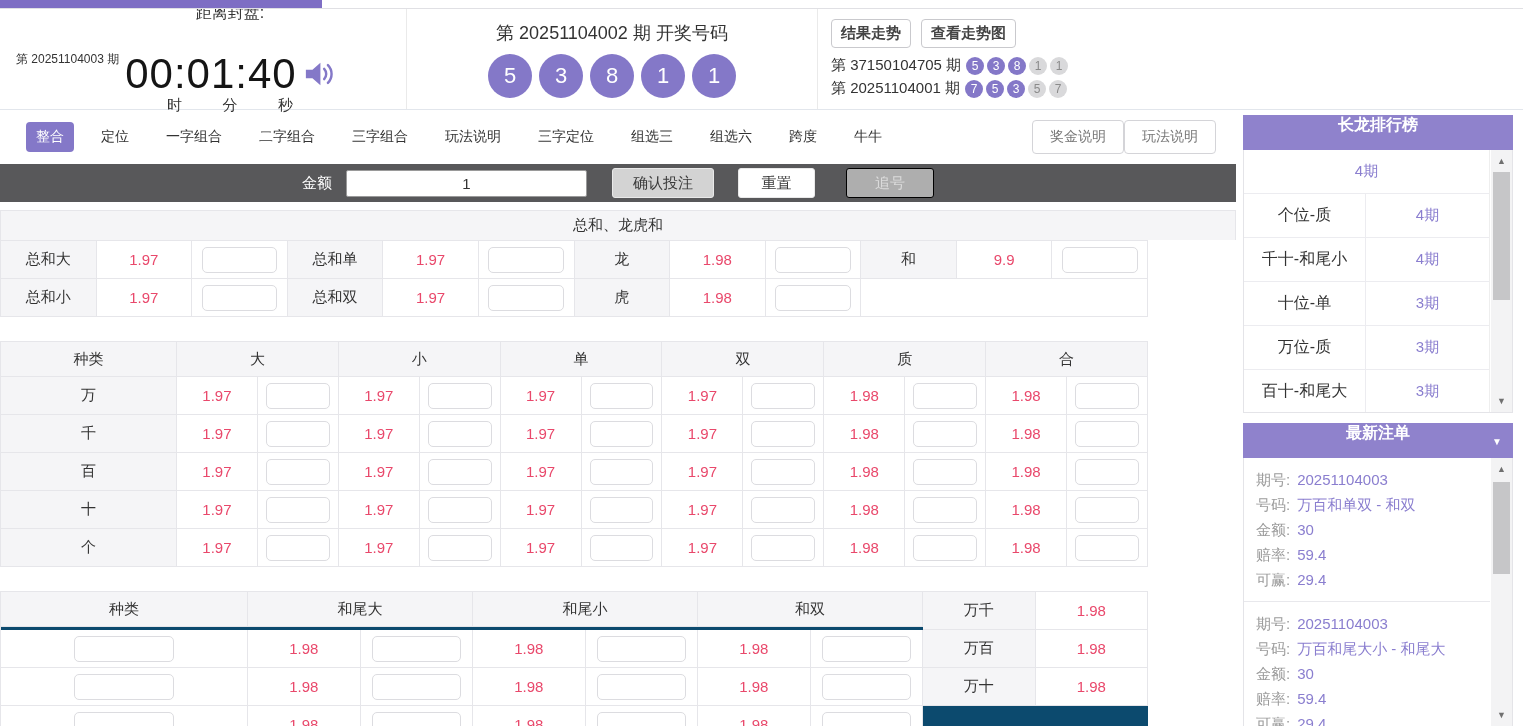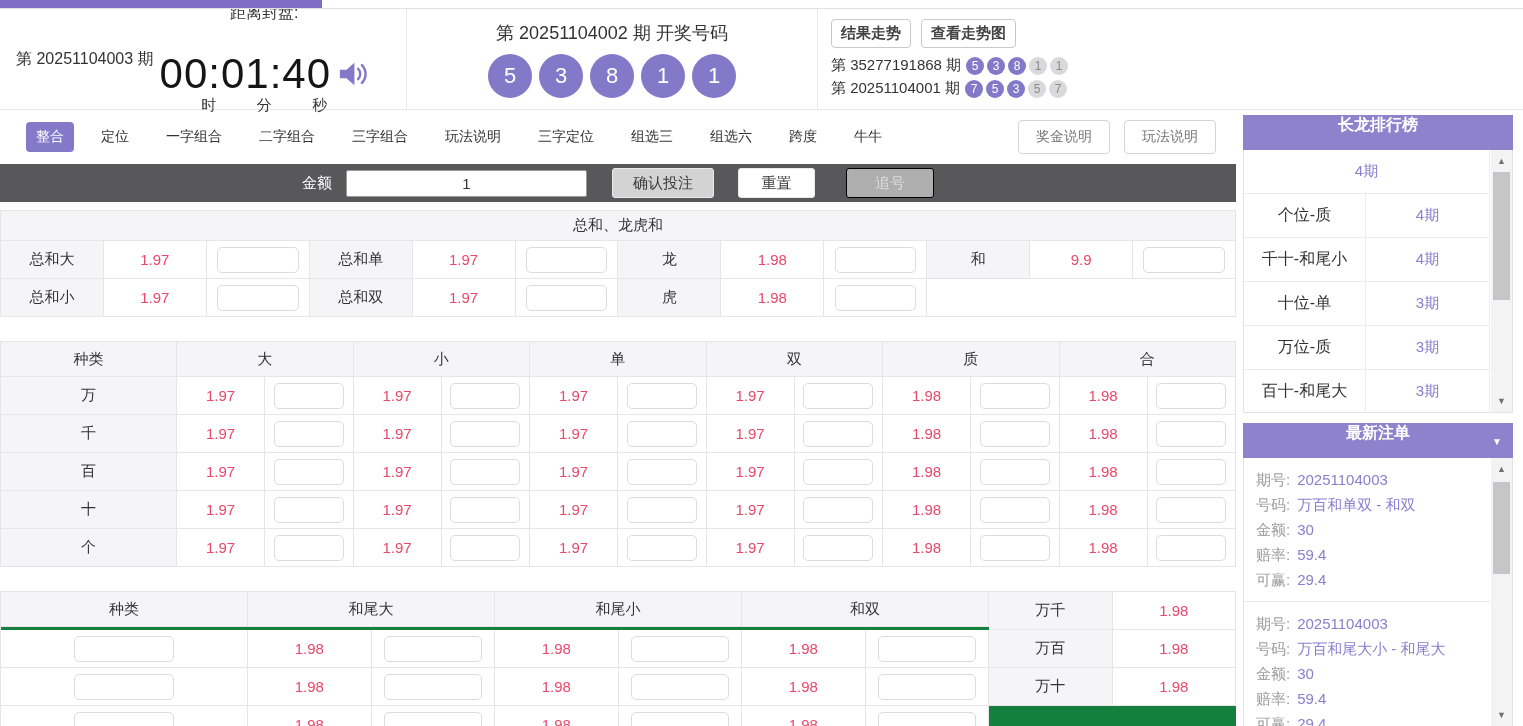--- a/index.html
+++ b/index.html
@@ -15,21 +15,21 @@
   *{box-sizing:border-box;margin:0;padding:0;font-family:"Liberation Sans","DejaVu Sans",sans-serif;}
   body{width:1523px;height:726px;overflow:hidden;background:#fff;position:relative;}
 
   
   .strip{height:9px;border-bottom:1px solid #e0e0e4;position:relative;}
   .strip .strip-active{position:absolute;left:0;top:0;width:322px;height:8px;background:var(--purple-strip);}
 
   
   .hdr{height:101px;display:flex;border-bottom:1px solid #e2e6ec;}
   .hdr-left{width:407px;display:flex;align-items:center;border-right:1px solid #eaeaea;padding-left:16px;}
-  .hdr-period{font-size:16px;color:#333;white-space:nowrap;}
+  .hdr-period{font-size:12px;color:#333;white-space:nowrap;}
   .cd{margin-left:6px;display:flex;flex-direction:column;align-items:center;}
   .cd-label{font-size:16px;color:#333;margin-bottom:0;}
   .cd-mid{display:flex;margin-top:28px;}
   .cd-time{font-size:42px;color:#151515;letter-spacing:1px;line-height:1.05;}
   .cd-speaker{margin-left:6px;display:flex;align-items:center;}
   .cd-units{width:170px;display:flex;justify-content:space-between;padding:0 22px;font-size:15px;color:#333;}
   .hdr-center{width:411px;border-right:1px solid #eaeaea;display:flex;flex-direction:column;align-items:center;justify-content:center;}
   .draw-title{font-size:18px;color:#333;margin-bottom:9px;}
   .balls{display:flex;gap:7px;}
   .ball{width:44px;height:44px;border-radius:50%;background:var(--purple);color:#fff;font-size:22px;display:flex;align-items:center;justify-content:center;}
@@ -45,35 +45,35 @@
   
   .page-row{display:flex;}
   .main-col{width:1236px;}
   .sidebar{width:270px;margin-left:7px;margin-top:5px;}
 
   
   .tabbar{height:53px;display:flex;align-items:center;padding-left:26px;position:relative;}
   .tabs{display:flex;gap:17px;align-items:center;}
   .tab{font-size:14px;color:#333;padding:6px 10px;cursor:pointer;border-radius:4px;white-space:nowrap;}
   .tab.active{background:var(--purple);color:#fff;}
-  .help-btns{position:absolute;right:20px;top:50%;transform:translateY(-50%);display:flex;gap:14px;}
+  .help-btns{position:absolute;right:20px;top:50%;transform:translateY(-50%);display:flex;}
   .help-btn{border:1px solid #d4d4d8;border-radius:4px;background:#fff;color:#777;font-size:14px;padding:7px 17px;cursor:pointer;}
 
   
   .betbar{height:38px;background:var(--dark);display:flex;align-items:center;justify-content:center;gap:0;margin-top:1px;}
   .amount-label{color:#fff;font-size:15px;margin-right:14px;}
   .amount-input{width:241px;height:27px;border:1px solid #9a9a9a;border-radius:2px;text-align:center;font-size:15px;color:#333;outline:none;}
   .bb-btn{height:30px;border-radius:3px;font-size:15px;cursor:pointer;}
   .btn-confirm{width:102px;margin-left:25px;background:#d3d3d3;color:#3a3a3a;border:1px solid #e9e9e9;}
   .btn-reset{width:77px;margin-left:24px;background:#fff;color:#3a3a3a;border:1px solid #e9e9e9;}
   .btn-chase{width:88px;margin-left:31px;background:#aeaeae;color:#dcdcdc;border:1px solid #000000;}
 
   
   .sec-title{width:1236px;height:30px;margin-top:8px;background:var(--cellbg);border:1px solid var(--bd);border-bottom:none;display:flex;align-items:center;justify-content:center;font-size:15px;color:#333;}
-  .odds-table{display:grid;width:1236px;border-top:1px solid var(--bd);border-left:1px solid var(--bd);background:#15803d;}
+  .odds-table{display:grid;width:1148px;border-top:1px solid var(--bd);border-left:1px solid var(--bd);background:#0c4a6e;}
   .c{border-right:1px solid var(--bd);border-bottom:1px solid var(--bd);height:38px;display:flex;align-items:center;justify-content:center;font-size:15px;color:#333;background:#fff;}
   .c.head{height:35px;background:var(--cellbg);}
   .c.lab{background:var(--cellbg);}
   .c.odds{color:var(--red);}
   .c.empty{background:#fff;}
   .c.inp input{width:80%;max-width:100px;height:26px;border:1px solid #dcdce0;border-radius:5px;text-align:center;font-size:14px;outline:none;}
   .gap24{height:24px;}
   #sum-table{grid-template-columns:repeat(12,1fr);}
   #pos-table{grid-template-columns:176px repeat(12,1fr);}
   #tail-table{grid-template-columns:247px repeat(8,1fr);}
@@ -144,21 +144,21 @@
       </div>
   </div>
 
   <div class="hdr-right">
     <div class="trend-btns">
       <button class="trend-btn">结果走势</button>
       <button class="trend-btn">查看走势图</button>
     </div>
     <div id="history-rows">
         <div class="hist-row">
-          <span class="hist-label">第 35277191868 期</span>
+          <span class="hist-label">第 37150104705 期</span>
           <span class="mini-ball hl">5</span>
           <span class="mini-ball hl">3</span>
           <span class="mini-ball hl">8</span>
           <span class="mini-ball gray">1</span>
           <span class="mini-ball gray">1</span>
         </div>
         <div class="hist-row">
           <span class="hist-label">第 20251104001 期</span>
           <span class="mini-ball hl">7</span>
           <span class="mini-ball hl">5</span>

